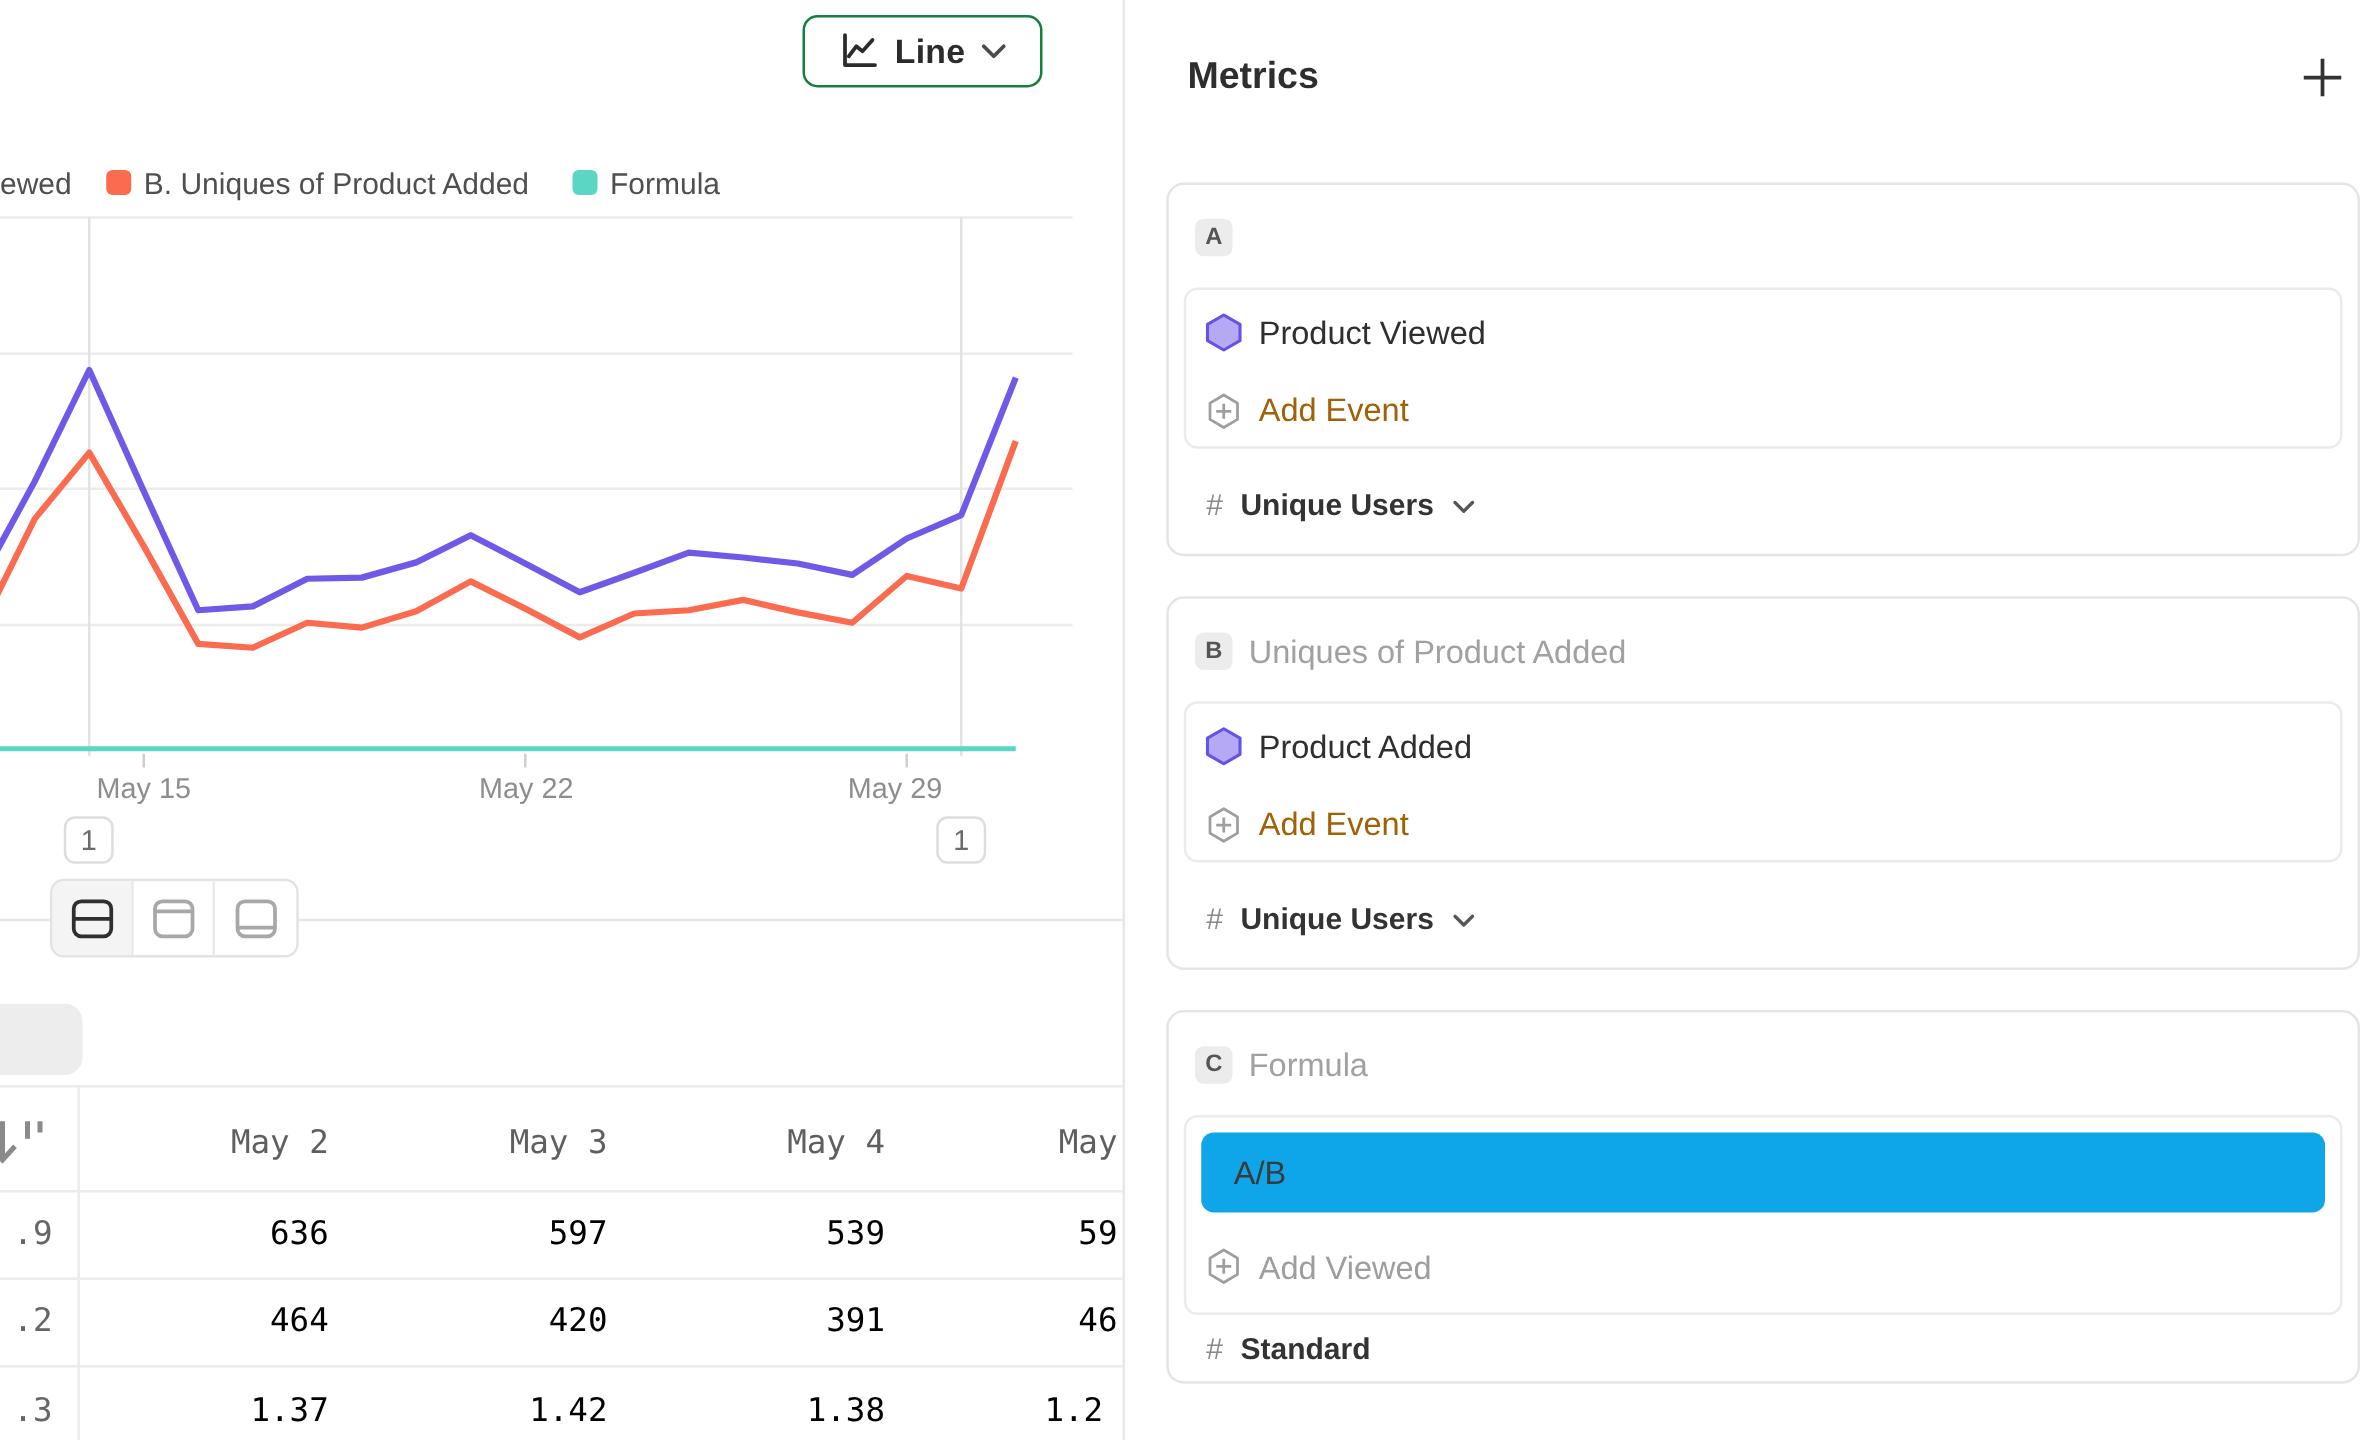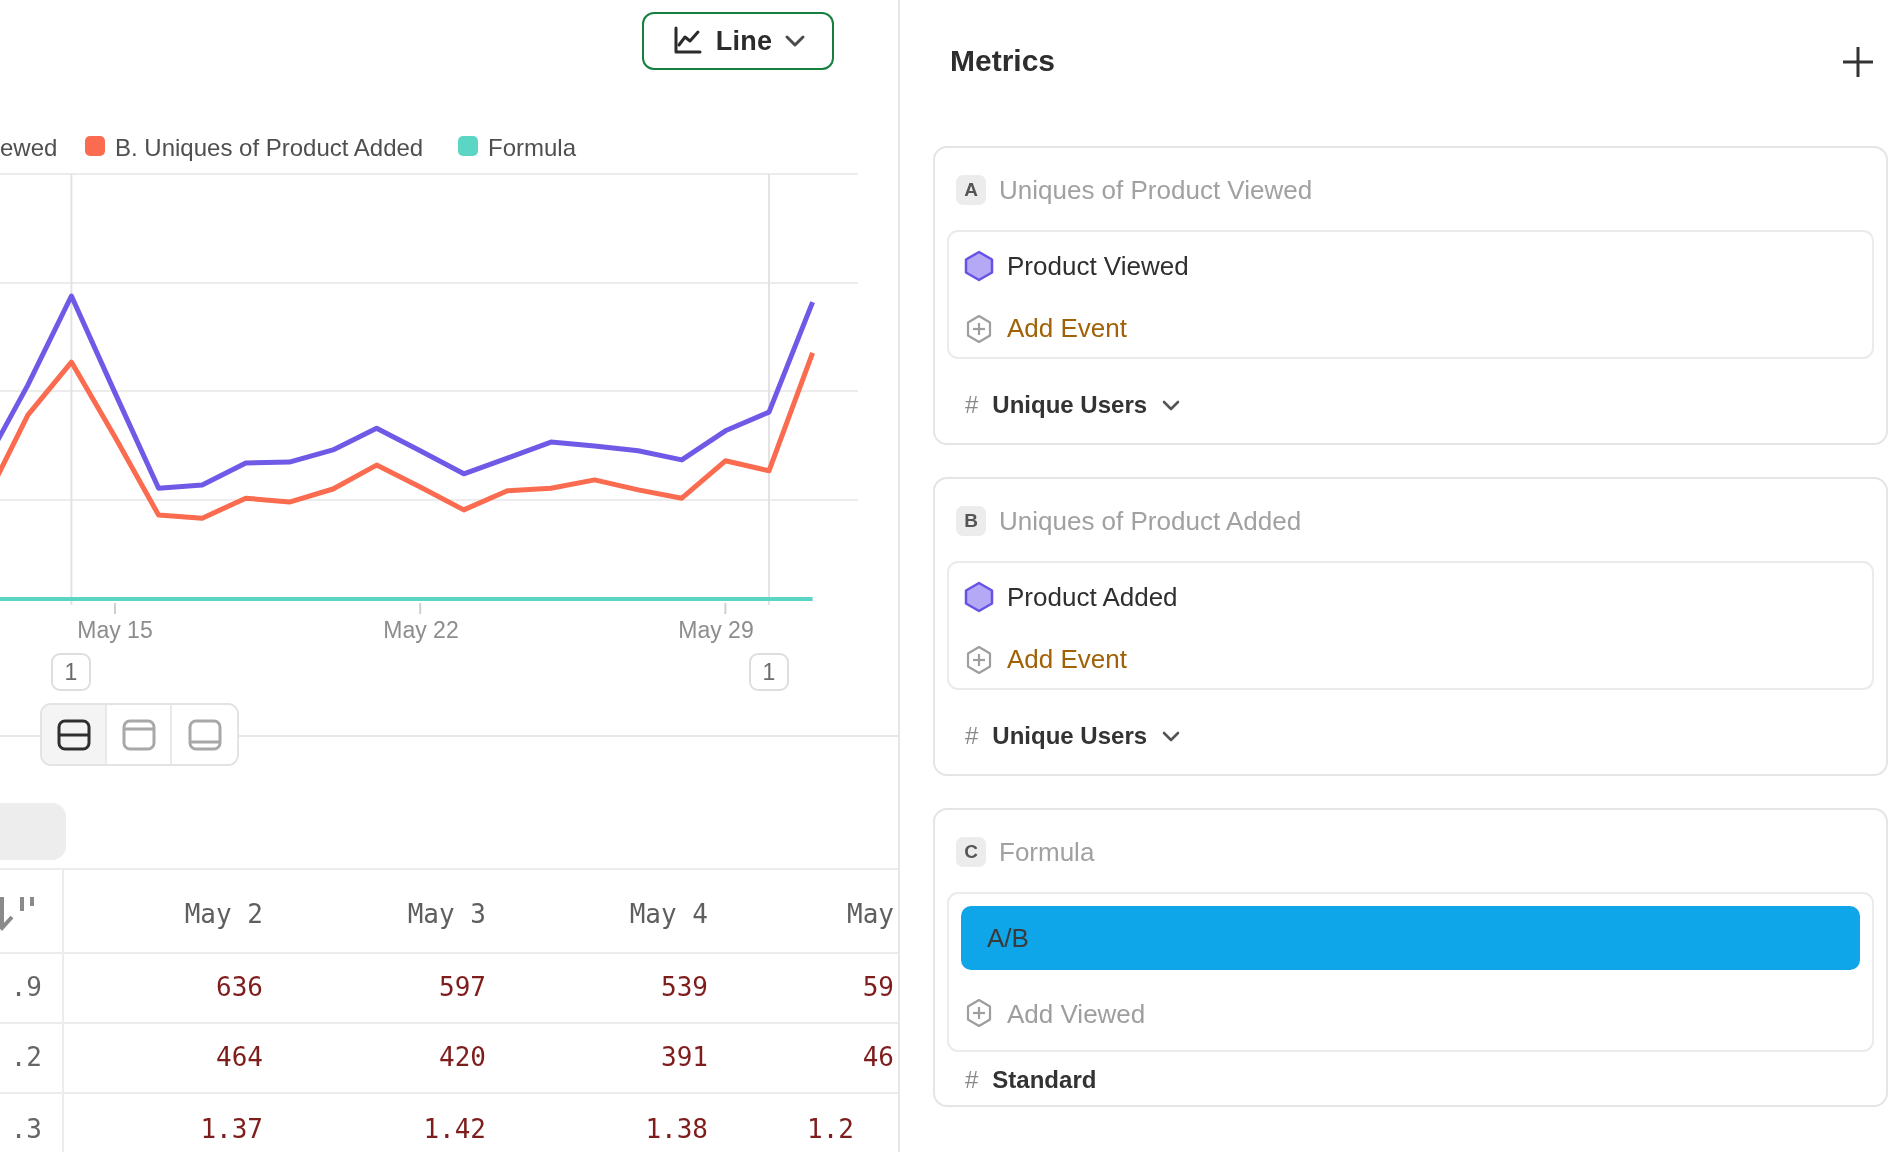--- a/index.html
+++ b/index.html
@@ -36,21 +36,21 @@
     border-right:2px solid #e9e9e9; cursor:pointer; background:#fff; }
   .seg-cell:last-child { border-right:none; }
   .seg-cell.active { background:#f4f4f4; }
 
   .corner-pill { left:-22px; top:803px; width:88px; height:57px; background:#ededee; border-radius:14px; }
 
   
   .tbl-line-h { position:absolute; left:0; width:898px; height:2px; background:#ececec; }
   .tbl-line-v { position:absolute; left:62px; top:868px; width:2px; height:284px; background:#ececec; }
   .tbl-cell { position:absolute; width:150px; text-align:right;
-    font-family:"DejaVu Sans Mono", monospace; font-size:26px; color:#7f1d1d; }
+    font-family:"DejaVu Sans Mono", monospace; font-size:26px; color:#000000; }
   .tbl-head { color:#5f5f5f; }
   .tbl-rowlabel { position:absolute; left:0; width:42px; text-align:right;
     font-family:"DejaVu Sans Mono", monospace; font-size:26px; color:#666; }
 
   
   .panel-divider { left:898px; top:0; width:2px; height:1152px; background:#e7e7e7; }
   .panel-title { left:950px; top:44px; font-size:30px; font-weight:700; color:#2e2e2e; }
   .panel-add { left:1840px; top:44px; width:36px; height:36px; cursor:pointer; }
 
   .metric-card { position:absolute; left:933px; width:955px; height:299px;
@@ -176,32 +176,31 @@
   <div class="tbl-rowlabel" style="top:1042px;">.2</div>
   <div class="tbl-cell" style="left:113px; top:1042px;">464</div>
   <div class="tbl-cell" style="left:336px; top:1042px;">420</div>
   <div class="tbl-cell" style="left:558px; top:1042px;">391</div>
   <div class="tbl-cell" style="left:744px; top:1042px;">46</div>
 
   <div class="tbl-rowlabel" style="top:1114px;">.3</div>
   <div class="tbl-cell" style="left:113px; top:1114px;">1.37</div>
   <div class="tbl-cell" style="left:336px; top:1114px;">1.42</div>
   <div class="tbl-cell" style="left:558px; top:1114px;">1.38</div>
-  <div class="tbl-cell" style="left:704px; top:1114px;">1.2</div>
+  <div class="tbl-cell" style="left:784px; top:1114px;text-align:center;">1.2</div>
 
   <div class="abs panel-divider"></div>
   <div class="abs panel-title">Metrics</div>
   <svg class="abs panel-add icon" viewBox="0 0 36 36">
     <line x1="18" y1="3" x2="18" y2="33" stroke="#333" stroke-width="3"></line>
     <line x1="3" y1="18" x2="33" y2="18" stroke="#333" stroke-width="3"></line>
   </svg>
 
   <div class="metric-card" style="top:146px;">
     <div class="card-badge">A</div>
-    <div class="card-title">Uniques of Product Viewed</div>
     <div class="card-inner">
       <svg class="icon abs" style="left:14px; top:18px;" width="32" height="32" viewBox="0 0 32 32">
         <path d="M16 2 L29 9.5 L29 22.5 L16 30 L3 22.5 L3 9.5 Z" fill="#b5a9f6" stroke="#6553e6" stroke-width="2.5" stroke-linejoin="round"></path>
       </svg>
       <span class="event-label">Product Viewed</span>
       <svg class="icon abs" style="left:16px; top:82px;" width="28" height="30" viewBox="0 0 28 30">
         <path d="M14 2 L25 8.5 L25 21.5 L14 28 L3 21.5 L3 8.5 Z" fill="none" stroke="#9e9e9e" stroke-width="2.2" stroke-linejoin="round"></path>
         <line x1="14" y1="9" x2="14" y2="21" stroke="#9e9e9e" stroke-width="2.2"></line>
         <line x1="8" y1="15" x2="20" y2="15" stroke="#9e9e9e" stroke-width="2.2"></line>
       </svg>

